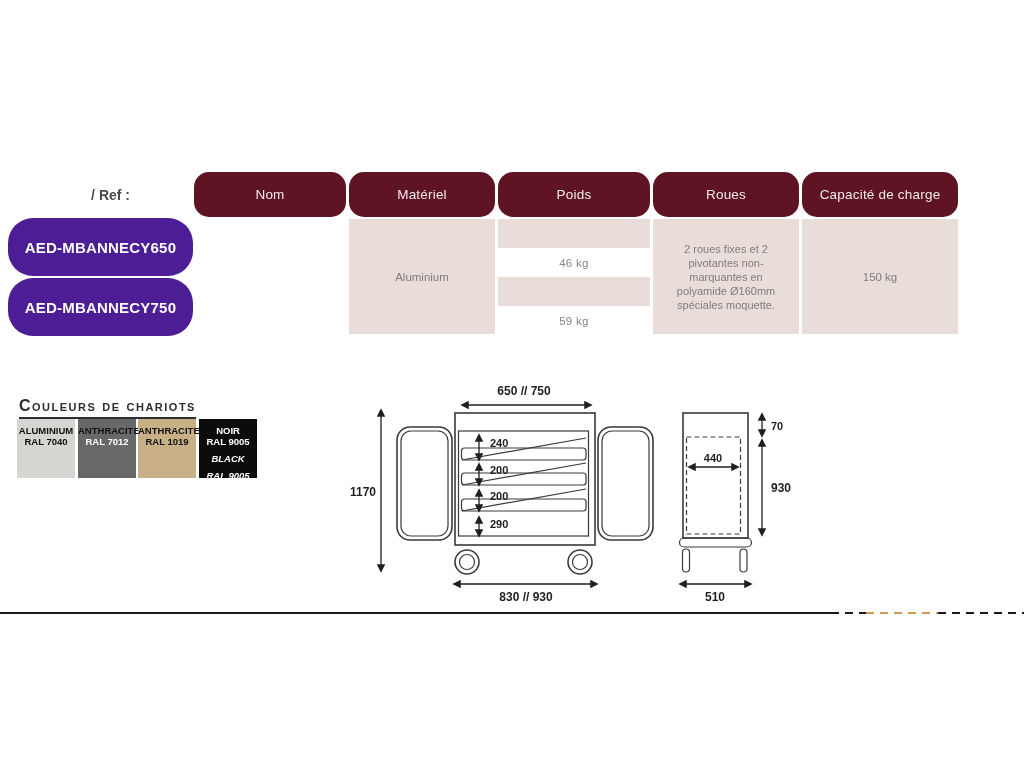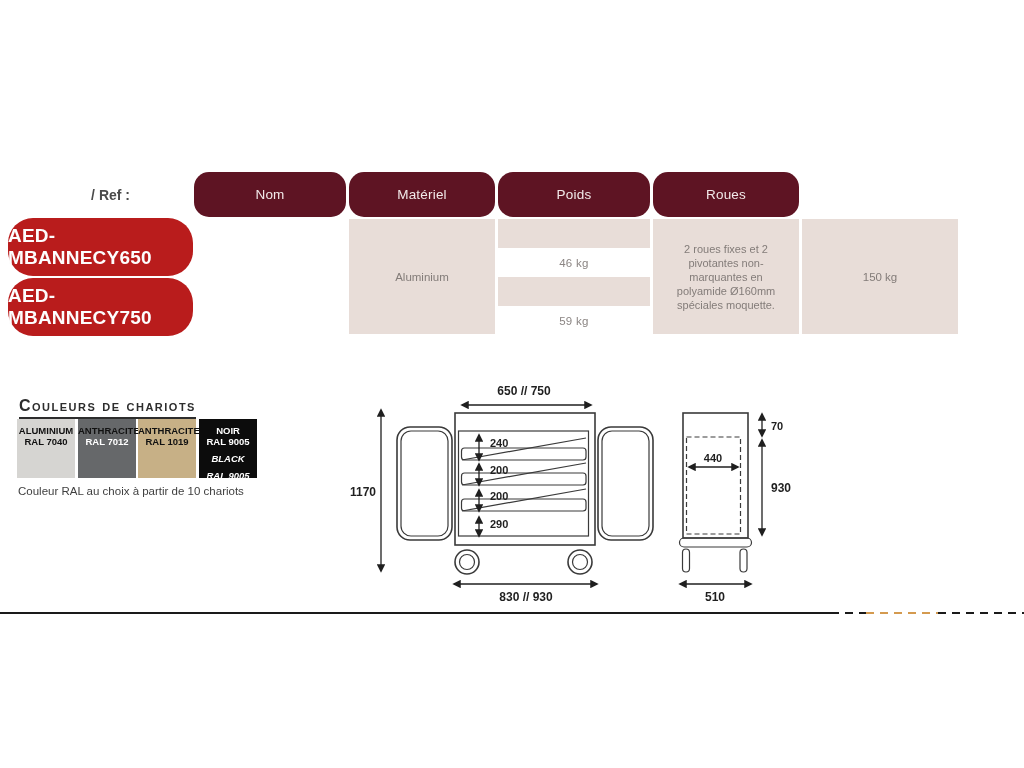--- a/index.html
+++ b/index.html
@@ -4,22 +4,22 @@
 <style>
   html,body{margin:0;padding:0;background:#fff;}
   #page{position:relative;width:1024px;height:632px;background:#ffffff;overflow:hidden;
         font-family:"Liberation Sans",sans-serif;}
 
   
   .ref-label{position:absolute;left:18px;top:187px;width:112px;text-align:right;
              font-size:14px;font-weight:bold;color:#4a4a4a;}
   .hdr{position:absolute;top:172px;height:45px;background:#5e1423;color:#f2e9e9;
        display:flex;align-items:center;justify-content:center;font-size:13.5px;letter-spacing:.2px;border-radius:15px;}
-  .ref-cell{position:absolute;left:8px;width:185px;height:58px;background:#b91c1c;color:#fdfdfd;
-            display:flex;align-items:center;justify-content:center;font-size:19px;font-weight:bold;letter-spacing:.2px;border-radius:25px;}
+  .ref-cell{position:absolute;left:8px;width:185px;height:58px;background:#4c1d95;color:#fdfdfd;
+            display:flex;align-items:center;justify-content:center;font-size:15px;font-weight:bold;letter-spacing:.2px;border-radius:25px;}
   .band-col{position:absolute;top:219px;}
   .band{height:29px;display:flex;align-items:center;justify-content:center;
         font-size:11.5px;color:#8b8583;letter-spacing:.3px;}
   .band.pink{background:#e8ddd8;}
   .solid-cell{position:absolute;top:219px;height:115px;background:#e8ddd8;
               display:flex;align-items:center;justify-content:center;text-align:center;
               font-size:11.5px;color:#837c79;}
   .roues-text{font-size:11px;line-height:14px;padding:0 12px;}
 
   
@@ -52,20 +52,21 @@
 <body>
 
 <div id="page">
 
   <div class="ref-label">/ Ref :</div>
 
   <div class="hdr" style="left:194px;width:152px;">Nom</div>
   <div class="hdr" style="left:349px;width:146px;">Matériel</div>
   <div class="hdr" style="left:498px;width:152px;">Poids</div>
   <div class="hdr" style="left:653px;width:146px;">Roues</div>
+  <div class="hdr" style="left:802px;width:156px;">Capacité de charge</div>
 
   <div class="ref-cell" style="top:218px;">AED-MBANNECY650</div>
   <div class="ref-cell" style="top:278px;">AED-MBANNECY750</div>
 
 
   <div class="solid-cell" style="left:349px;width:146px;">
     <span>Aluminium</span>
   </div>
 
   <div class="band-col" style="left:498px;width:152px;">
@@ -105,21 +106,20 @@
   </div>
   <div class="swatch" style="left: 199px; background: rgb(12, 12, 12);">
     <div class="inner">
       <div class="sw-white">NOIR</div>
       <div class="sw-white">RAL 9005</div>
       <div class="sw-white sw-italic">BLACK</div>
       <div class="sw-white sw-italic">RAL 9005</div>
     </div>
   </div>
 
-  <div class="col-caption">Couleur RAL au choix à partir de 10 chariots</div>
 
   <svg id="diagram" width="460" height="232" viewBox="0 0 460 232">
     <defs>
       <marker id="ah" viewBox="0 0 10 10" refX="8" refY="5" markerWidth="6.5" markerHeight="6.5" orient="auto-start-reverse">
         <path d="M0,0 L10,5 L0,10 z" fill="#1f1f1f"></path>
       </marker>
     </defs>
 
     <text x="184" y="17" text-anchor="middle" class="big">650 // 750</text>
     <line class="dim" x1="122" y1="27" x2="251" y2="27" marker-start="url(#ah)" marker-end="url(#ah)"></line>

